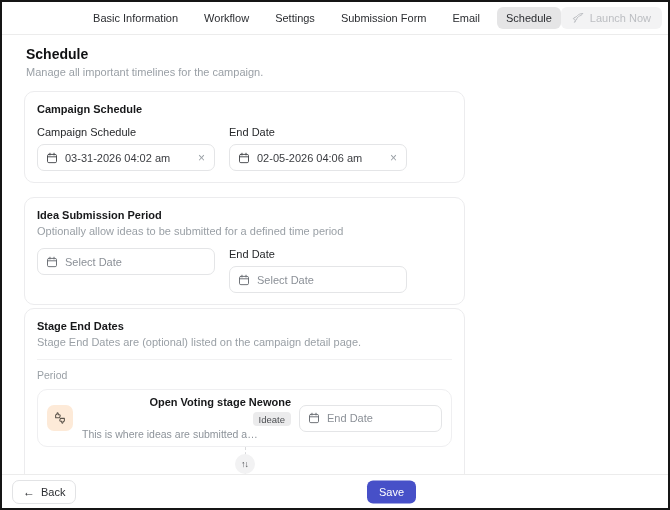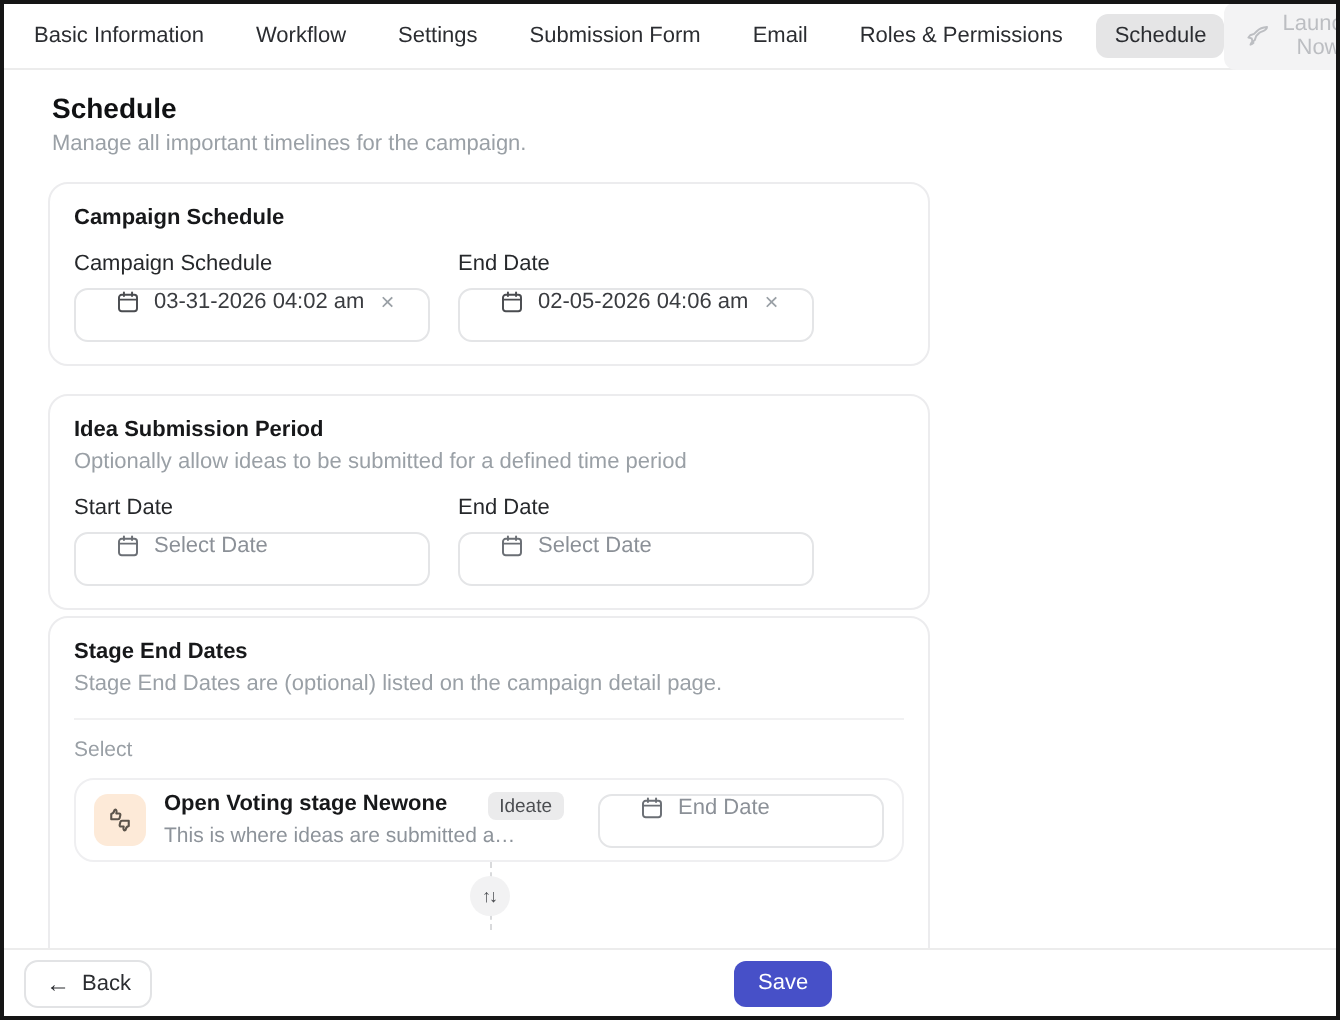--- a/index.html
+++ b/index.html
@@ -21,33 +21,33 @@
   .page-title { font-size:14px; font-weight:700; color:#101113; }
   .page-sub { font-size:11px; color:#9aa0a6; margin-top:4px; }
 
   .card { width:441px; border:1px solid #ececee; border-radius:10px; padding:11px 12px; background:#fff; margin-bottom:14px; }
   .card-title { font-size:11px; font-weight:700; color:#17181a; }
   .card-sub { font-size:11px; color:#9aa0a6; margin-top:4px; }
 
   .field-row { display:flex; gap:14px; margin-top:11px; }
   .field { width:178px; }
   .field-label { font-size:11px; color:#26282b; font-weight:500; margin-bottom:6px; }
-  .dateinput { height:27px; border:1px solid #e4e5e7; border-radius:7px; display:flex; align-items:flex-start; padding:0 20px; gap:7px; background:#fff; cursor:pointer; }
+  .dateinput { height:27px; border:1px solid #e4e5e7; border-radius:7px; display:flex; align-items:center; padding:0 8px; gap:7px; background:#fff; cursor:pointer; }
   .dateinput .val { font-size:11px; color:#3a3c40; flex:1; white-space:nowrap; }
   .dateinput .val.placeholder { color:#8b9097; }
   .clear-x { font-size:12px; color:#9aa0a6; line-height:1; padding:0 1px; cursor:pointer; }
   .cal-icon { flex:0 0 auto; display:flex; }
 
   
   .divider { border-top:1px solid #f1f1f2; margin:11px 0 9px 0; }
   .stages-label { font-size:10.5px; color:#9aa0a6; margin-bottom:8px; }
   .stage-row { border:1px solid #efeff1; border-radius:10px; padding:6px 9px; display:flex; align-items:center; min-height:38px; }
   .stage-icon { width:26px; height:26px; border-radius:7px; flex:0 0 26px; display:flex; align-items:center; justify-content:center; }
   .stage-info { margin-left:9px; flex:1; min-width:0; }
-  .stage-title-row { display:flex; align-items:flex-start; gap:20px; }
+  .stage-title-row { display:flex; align-items:flex-end; gap:4px;flex-direction:column; }
   .stage-name { font-size:11px; font-weight:700; color:#17181a; white-space:nowrap; }
   .stage-badge { font-size:9.5px; color:#4c4e52; background:#ebebec; border-radius:4px; padding:1.5px 6px; white-space:nowrap; }
   .stage-desc { font-size:10.5px; color:#8d939a; margin-top:2px; white-space:nowrap; overflow:hidden; text-overflow:ellipsis; max-width:180px; }
   .stage-date { width:143px; flex:0 0 143px; margin-left:8px; }
   .swap-wrap { position:relative; height:34px; width:100%; }
   .swap-line { position:absolute; left:50%; top:0; bottom:0; border-left:1px dashed #d9dadc; }
   .swap-btn { position:absolute; left:50%; top:50%; transform:translate(-50%,-50%); width:20px; height:20px; border-radius:50%; background:#f2f2f3; border:none; display:flex; align-items:center; justify-content:center; font-size:9px; color:#4c4e52; letter-spacing:-1px; cursor:pointer; }
 
   
   .footer { flex:0 0 34px; border-top:1px solid #ececec; position:relative; background:#fff; }
@@ -60,21 +60,20 @@
 
 <div class="frame">
 
   <div class="topnav">
     <div class="tabs">
       <div class="tab">Basic Information</div>
       <div class="tab">Workflow</div>
       <div class="tab">Settings</div>
       <div class="tab">Submission Form</div>
       <div class="tab">Email</div>
-      <div class="tab">Roles &amp; Permissions</div>
       <div class="tab active">Schedule</div>
     </div>
     <button class="launch-btn">
       <span class="cal-icon">
         <svg width="12" height="12" viewBox="0 0 16 16" fill="none" stroke="#bcbec2" stroke-width="1.3" stroke-linejoin="round" stroke-linecap="round">
           <path d="M14 2c-3 .2-5.2 1.2-6.8 2.8L5.4 6.6l-2.6.9L1.6 9l2.2.6.6 2.2 1.5-1.2.9-2.6 1.8-1.8C10.2 4.6 13.8 5 14 2z"></path>
           <path d="M4.2 11.8c-.8.8-1.2 2-1.2 2s1.2-.4 2-1.2"></path>
         </svg>
       </span>
       <span>Launch Now</span>
@@ -122,21 +121,20 @@
           </div>
         </div>
       </div>
     </div>
 
     <div class="card" style="margin-bottom:3px">
       <div class="card-title">Idea Submission Period</div>
       <div class="card-sub">Optionally allow ideas to be submitted for a defined time period</div>
       <div class="field-row">
         <div class="field">
-          <div class="field-label">Start Date</div>
           <div class="dateinput">
             <span class="cal-icon">
               <svg width="12" height="12" viewBox="0 0 16 16" fill="none" stroke="#6b6f75" stroke-width="1.3" stroke-linecap="round">
                 <rect x="2" y="3.2" width="12" height="11" rx="1.8"></rect>
                   <line x1="5.3" y1="1.6" x2="5.3" y2="4"></line>
                   <line x1="10.7" y1="1.6" x2="10.7" y2="4"></line>
                   <line x1="2" y1="6.4" x2="14" y2="6.4"></line>
               </svg>
             </span>
             <span class="val placeholder">Select Date</span>
@@ -156,21 +154,21 @@
             <span class="val placeholder">Select Date</span>
           </div>
         </div>
       </div>
     </div>
 
     <div class="card" style="min-height:220px">
       <div class="card-title">Stage End Dates</div>
       <div class="card-sub">Stage End Dates are (optional) listed on the campaign detail page.</div>
       <div class="divider"></div>
-      <div class="stages-label">Select</div>
+      <div class="stages-label">Period</div>
 
       <div class="stage-row">
         <div class="stage-icon" style="background:#fdead8">
           <svg width="14" height="14" viewBox="0 0 16 16" fill="none" stroke="#5c544b" stroke-width="1.2" stroke-linejoin="round">
             <path d="M3 7.2V4.6c1.1-.3 1.6-1 1.7-1.9.1-.6.7-.8 1.1-.4.4.4.3 1.2.1 2h1.6c.5 0 .8.4.7.9l-.4 1.7c-.1.4-.4.7-.9.7H3z"></path>
             <path d="M13 8.8v2.6c-1.1.3-1.6 1-1.7 1.9-.1.6-.7.8-1.1.4-.4-.4-.3-1.2-.1-2H8.5c-.5 0-.8-.4-.7-.9l.4-1.7c.1-.4.4-.7.9-.7H13z"></path>
           </svg>
         </div>
         <div class="stage-info">
           <div class="stage-title-row">

